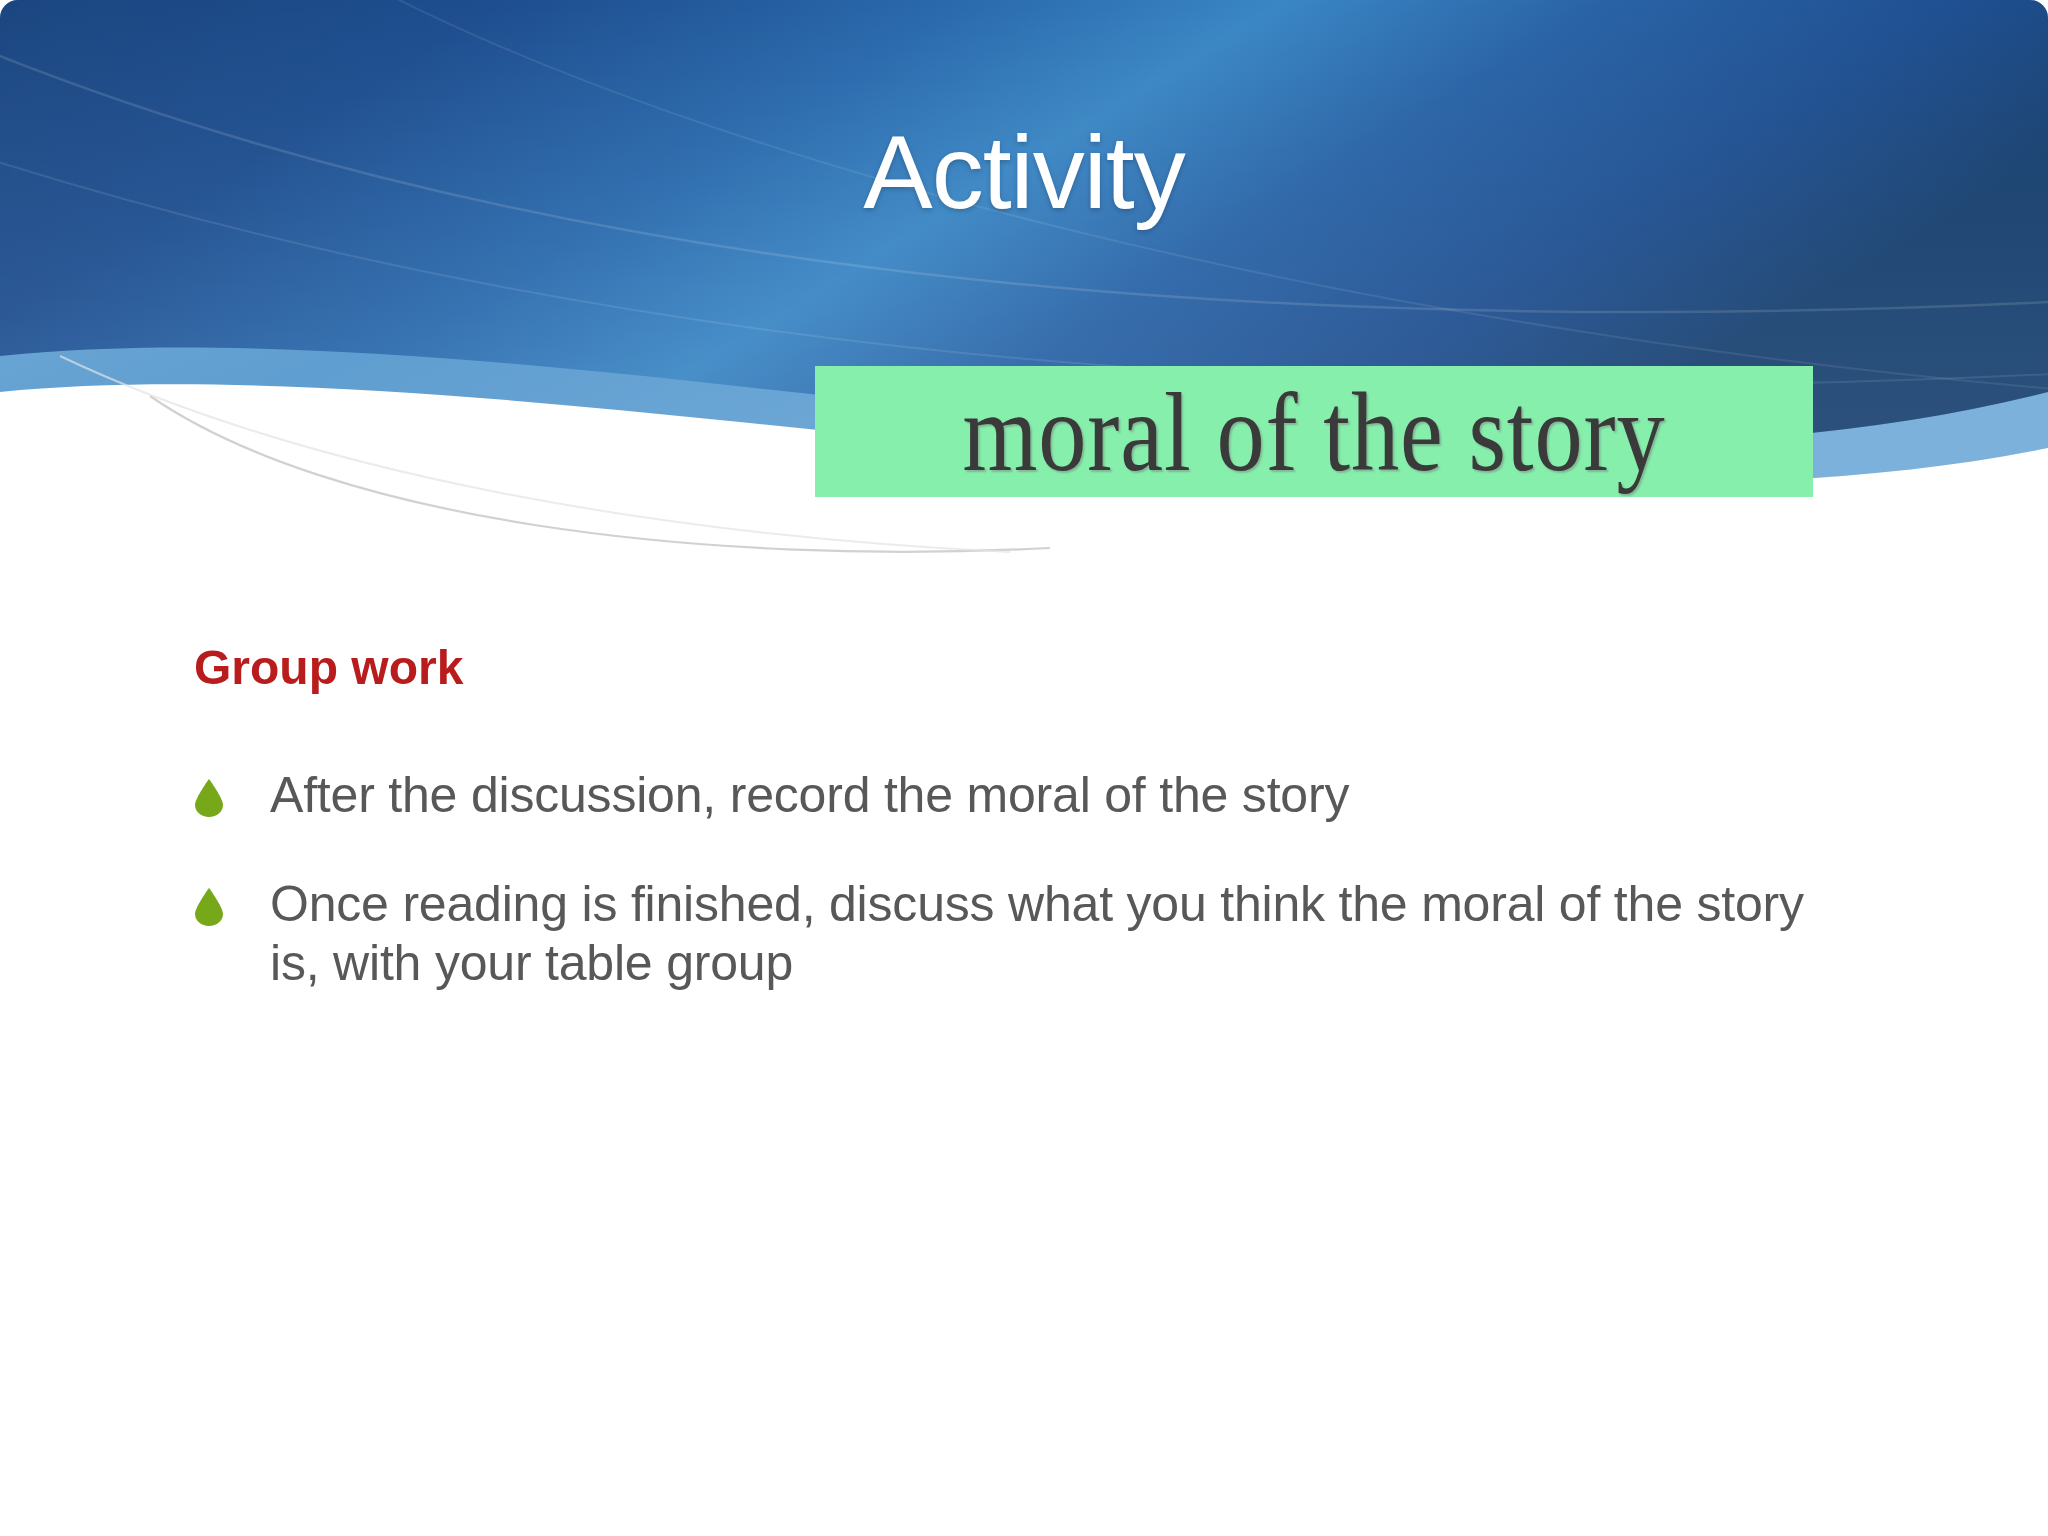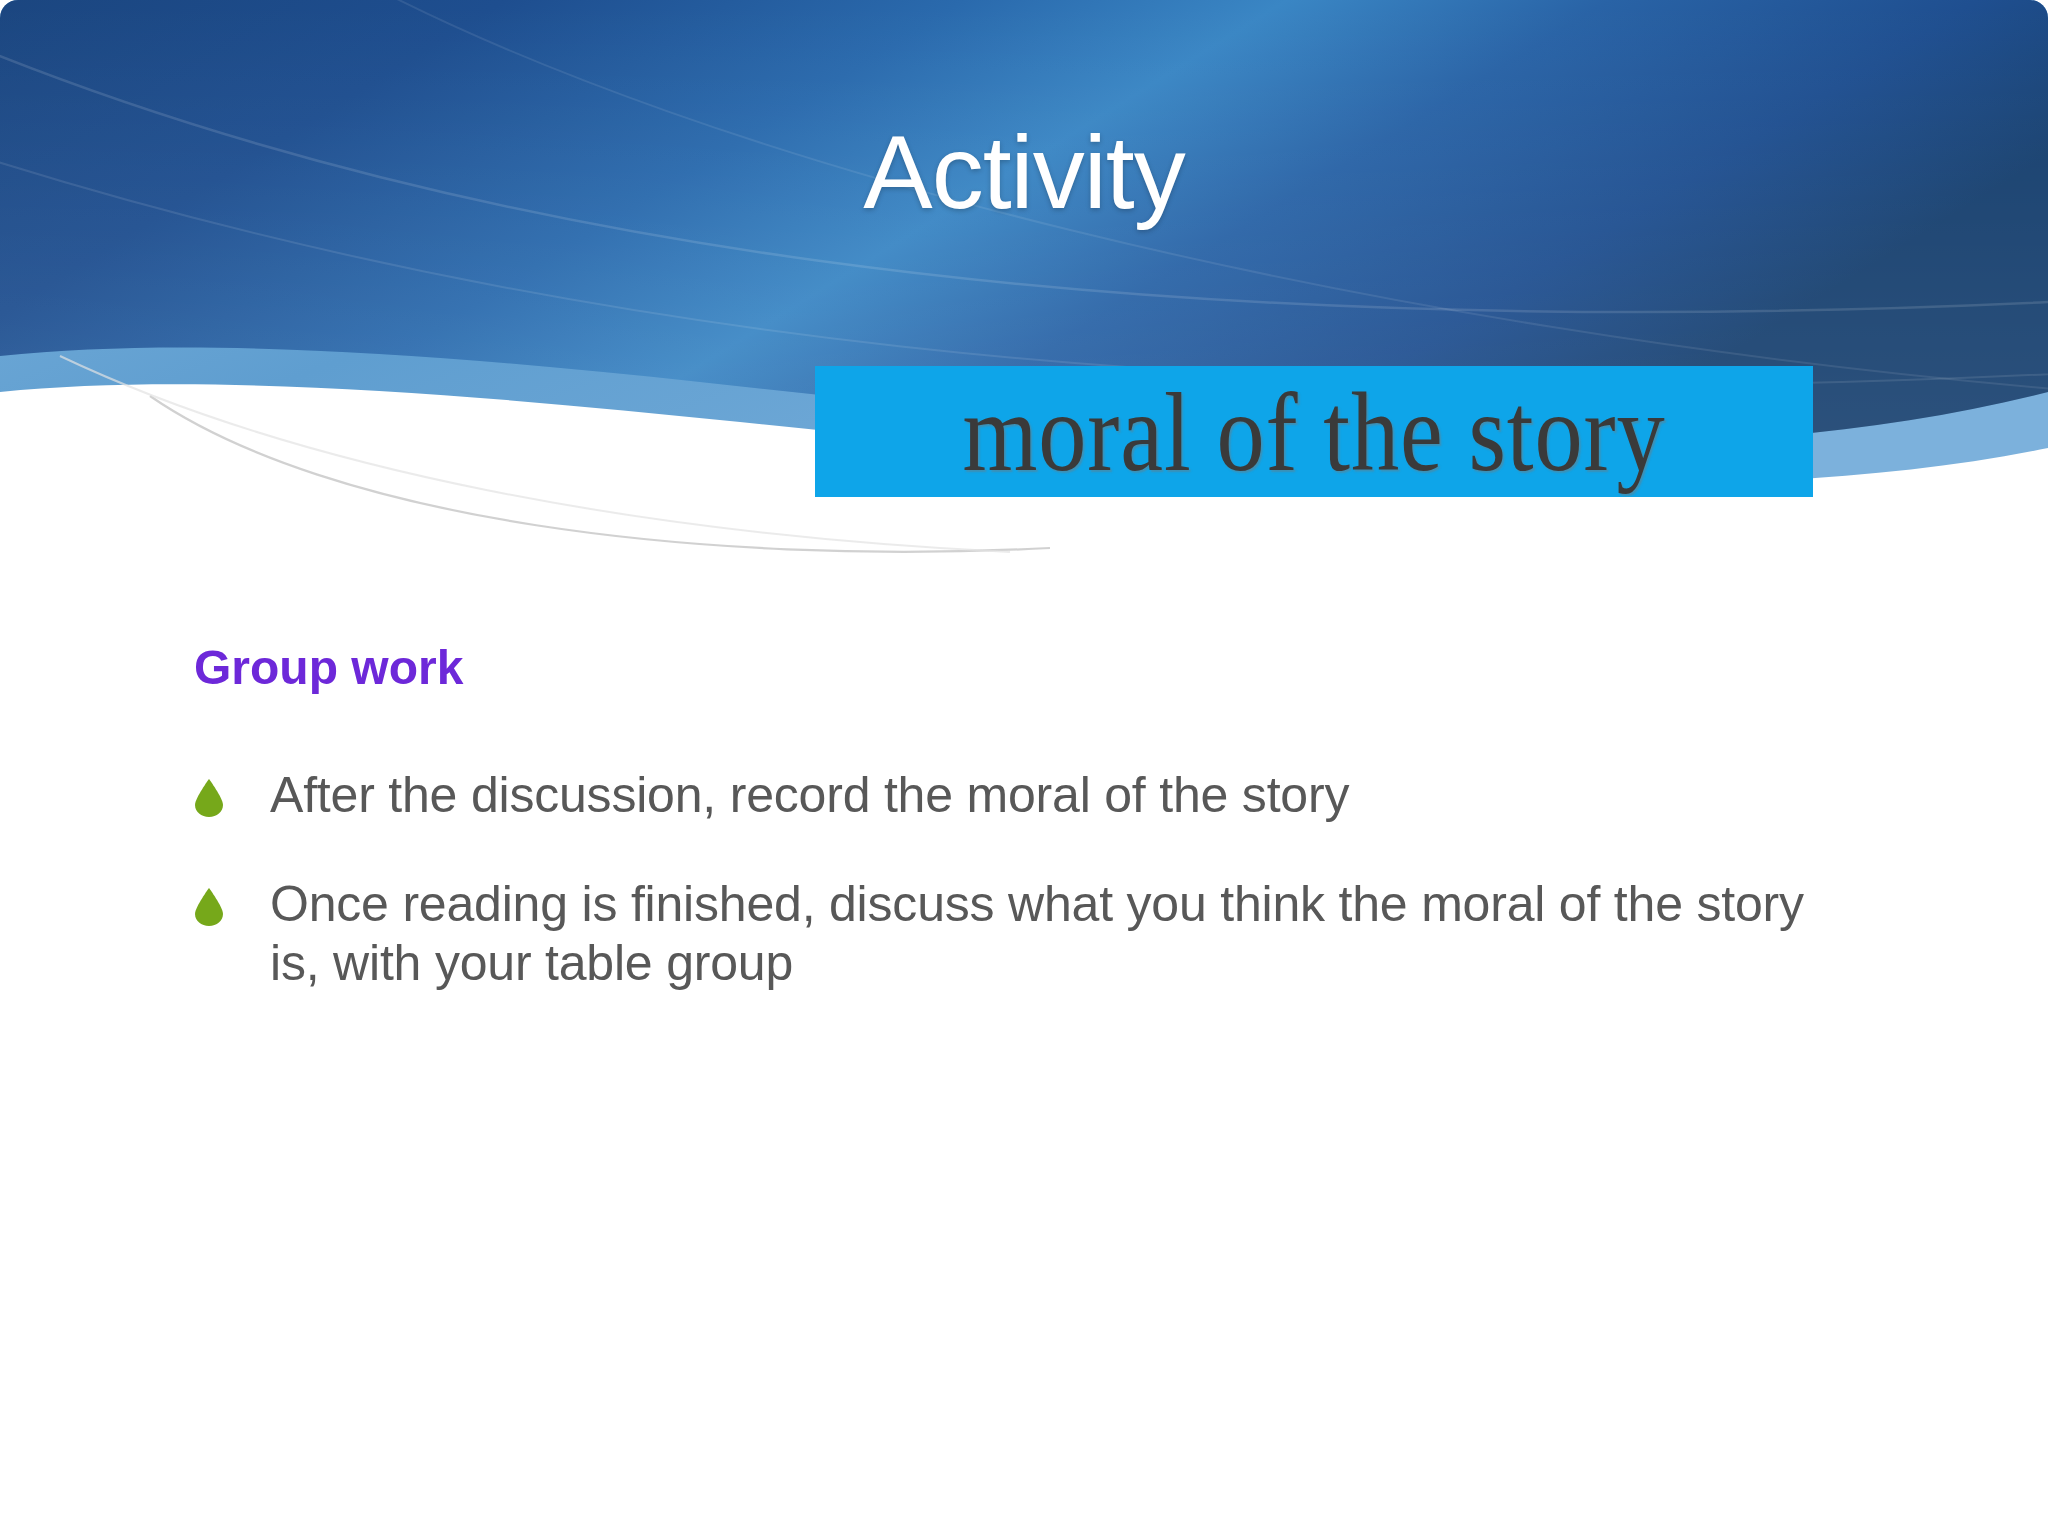--- a/index.html
+++ b/index.html
@@ -52,21 +52,21 @@
     white-space: nowrap;
   }
 
   
   .moral-picture {
     position: absolute;
     left: 815px;
     top: 366px;
     width: 998px;
     height: 131px;
-    background: #0ea5e9;
+    background: #86efac;
     overflow: hidden;
   }
   .moral-picture .moral-text {
     position: absolute;
     left: 50%;
     top: 50%;
     transform: translate(-50%, -50%) scaleX(0.86);
     transform-origin: center center;
     white-space: nowrap;
     font-family: "Liberation Serif", "DejaVu Serif", serif;
@@ -85,21 +85,21 @@
     width: 2048px;
     height: 900px;
   }
 
   .group-heading {
     position: absolute;
     left: 194px;
     top: 20px;
     font-size: 48px;
     font-weight: bold;
-    color: #6d28d9;
+    color: #b91c1c;
     letter-spacing: 0px;
   }
 
   .bullet-list {
     position: absolute;
     left: 190px;
     top: 146px;
     width: 1620px;
     list-style: none;
     margin: 0;

